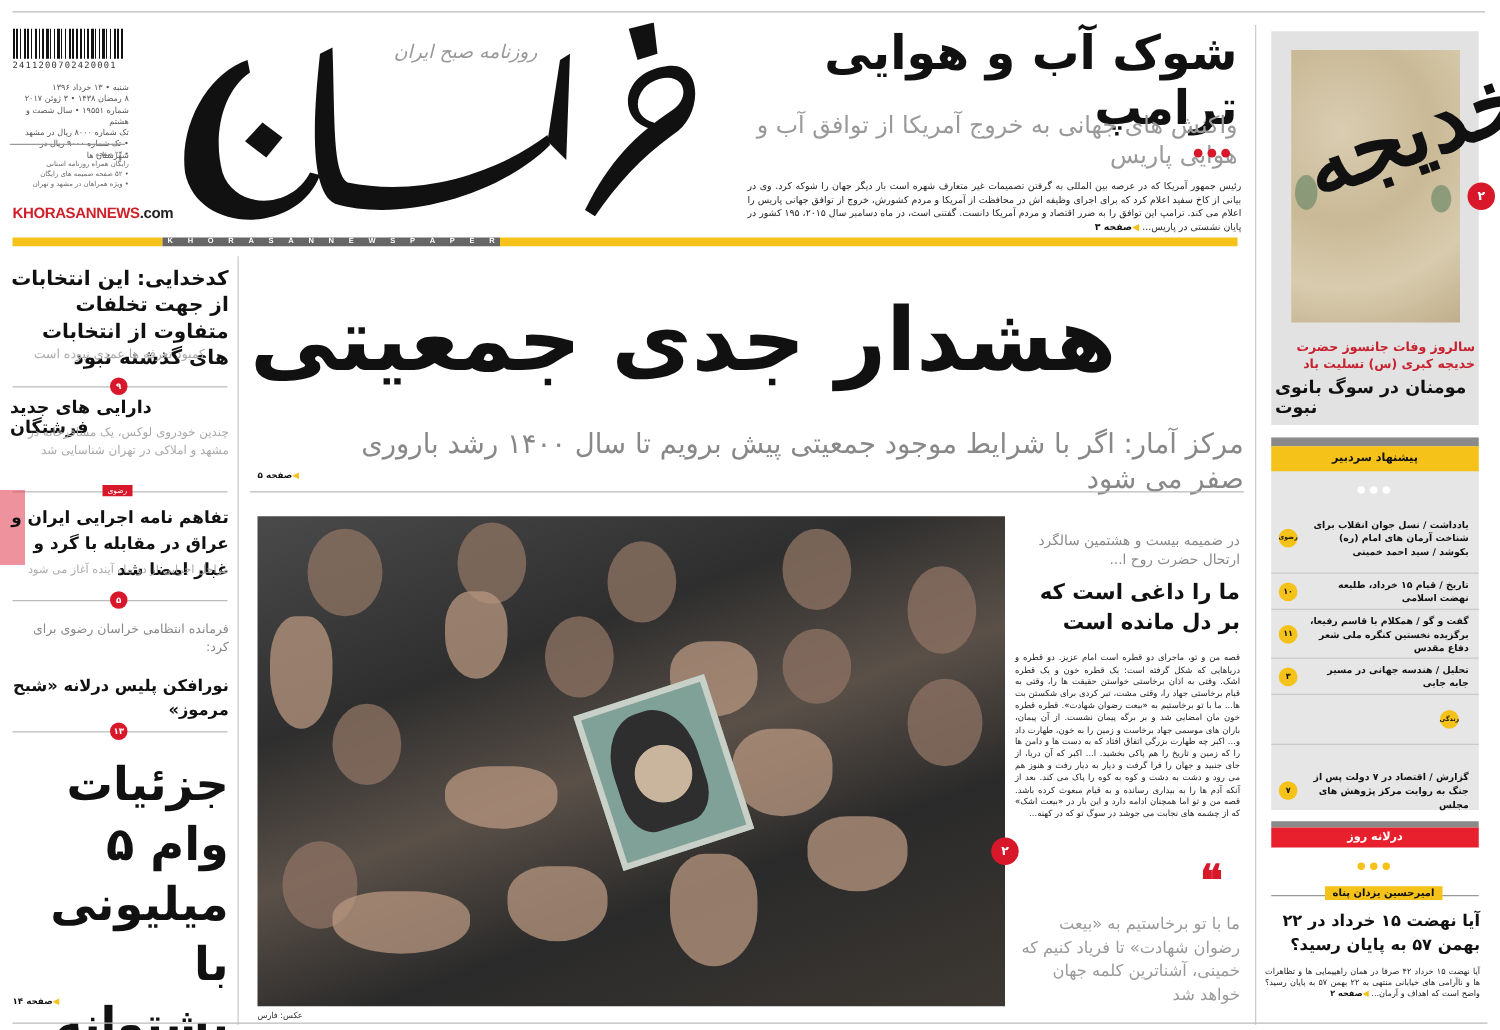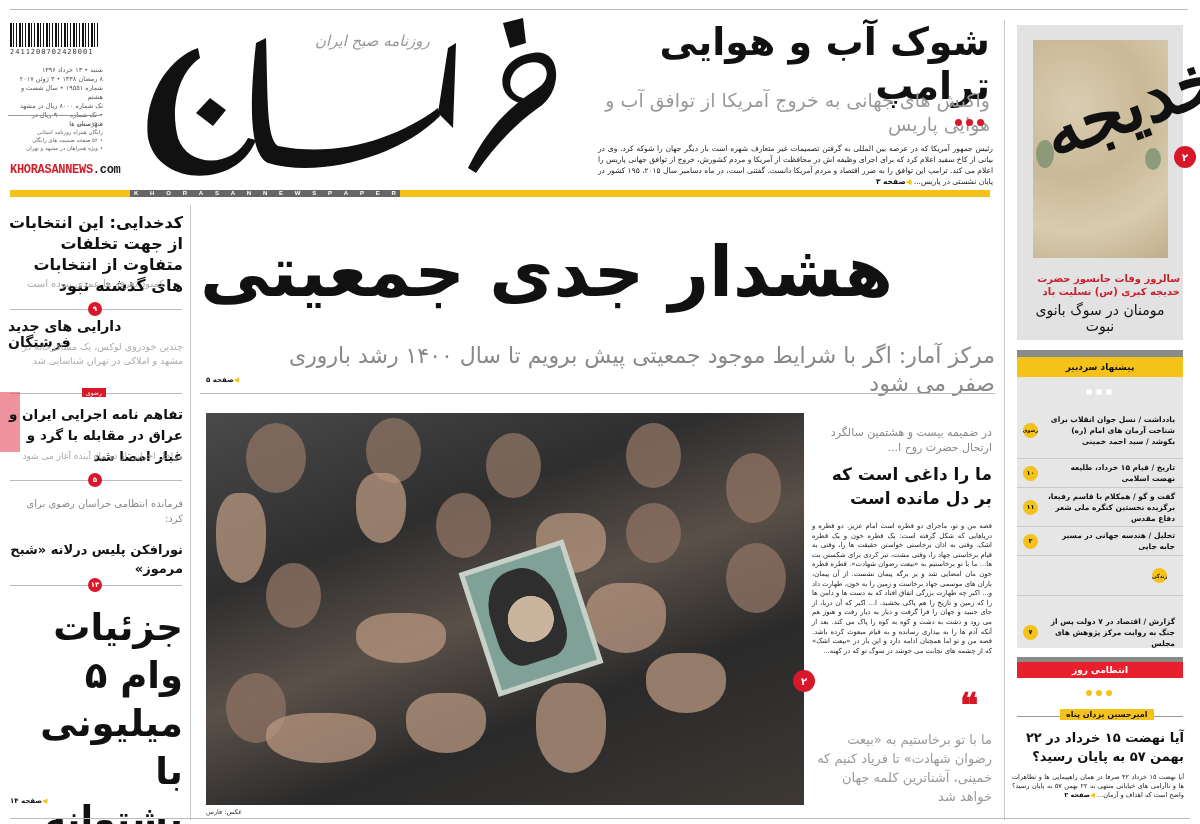--- a/index.html
+++ b/index.html
@@ -6,21 +6,21 @@
 html,body{width:1200px;height:824px;overflow:hidden;background:#fff}
 body{position:relative;font-family:"DejaVu Sans",sans-serif;color:#111;direction:rtl}
 .abs{position:absolute}
 .topline{left:10px;right:12px;top:9px;height:1px;background:#bbb}
 
 .barcode{left:10px;top:23px;width:90px;height:24px;background:repeating-linear-gradient(90deg,#111 0 2px,#fff 2px 3px,#111 3px 4px,#fff 4px 6px,#111 6px 7px,#fff 7px 9px)}
 .barcode-num{left:10px;top:48px;width:90px;font-size:7px;letter-spacing:1px;direction:ltr;text-align:left;color:#333;font-family:"DejaVu Sans Mono",monospace}
 .issue-info{left:8px;top:66px;width:95px;font-size:6.5px;line-height:9px;color:#555;text-align:right}
 .issue-sep{left:8px;top:115px;width:92px;height:1px;background:#999}
 .issue-info2{left:8px;top:120px;width:95px;font-size:5.5px;line-height:8px;color:#666;text-align:right}
-.site{left:10px;top:163px;font-family:Liberation Mono, monospace;font-weight:bold;font-size:12px;direction:ltr;color:#d0202a;letter-spacing:-.3px}
+.site{left:10px;top:163px;font-family:Liberation Sans, sans-serif;font-weight:bold;font-size:12px;direction:ltr;color:#d0202a;letter-spacing:-.3px}
 .site span{color:#222}
 .logo{left:138px;top:18px;width:420px;height:165px}
 .logo-sub{left:315px;top:32px;font-family:"DejaVu Serif",serif;font-style:italic;font-size:15px;color:#999}
 .k-bar{left:130px;top:190px;width:270px;height:7px;background:#666;display:flex;justify-content:space-between;padding:0 4px;color:#fff;font-size:6px;line-height:7px;font-weight:bold;direction:ltr;font-family:"Liberation Sans",sans-serif}
 .y-bar-left{left:10px;top:190px;width:120px;height:7px;background:#f5c21a}
 .y-bar-right{left:400px;top:190px;width:590px;height:7px;background:#f5c21a}
 
 .top-h1{left:590px;top:20px;width:400px;text-align:right;font-size:38px;font-weight:bold;letter-spacing:-1px;line-height:44px}
 .top-h2{left:590px;top:88px;width:400px;text-align:right;font-size:19px;color:#999;line-height:24px}
 .dots-red{left:955px;top:119px;display:flex;gap:4px}
@@ -30,21 +30,21 @@
 .pg-ref b{color:#f5c21a}
 
 .khadije{left:1017px;top:25px;width:166px;height:315px;background:#e2e2e2}
 .khadije-img{left:1033px;top:40px;width:135px;height:218px;background:radial-gradient(circle at 30% 30%,#d9cdb2 0,#c9b996 40%,#d8ccae 70%,#bfae8b 100%);overflow:hidden}
 .khadije-cal{left:1040px;top:65px;font-family:"DejaVu Serif",serif;font-size:70px;font-weight:bold;color:#111;transform:rotate(-20deg);line-height:80px}
 .khadije-orn1{left:1036px;top:140px;width:18px;height:28px;background:#6f8a6a;border-radius:50%;opacity:.7}
 .khadije-orn2{left:1145px;top:148px;width:16px;height:22px;background:#6f8a6a;border-radius:50%;opacity:.7}
 .badge{width:22px;height:22px;border-radius:50%;background:#d8182a;color:#fff;font-size:10px;font-weight:bold;display:flex;align-items:center;justify-content:center}
 .badge-k{left:1174px;top:146px}
 .khadije-red{left:1020px;top:272px;width:160px;text-align:right;font-size:10px;font-weight:bold;color:#c8202e;line-height:13px}
-.khadije-title{left:1020px;top:302px;width:160px;text-align:center;font-size:14px;color:#111;font-weight:normal}
+.khadije-title{left:1020px;top:302px;width:160px;text-align:left;font-size:14px;color:#111;font-weight:bold}
 .vline-r{left:1004px;top:20px;width:1px;height:800px;background:#ccc}
 
 .picks{left:1017px;top:350px;width:166px;height:298px;background:#e6e6e6}
 .picks-top{left:1017px;top:350px;width:166px;height:7px;background:#8a8a8a}
 .picks-head{left:1017px;top:357px;width:166px;height:20px;background:#f5c21a;text-align:center;font-size:9px;font-weight:bold;line-height:20px}
 .picks-dots{left:1086px;top:389px;display:flex;gap:4px}
 .picks-dots i{width:6px;height:6px;border-radius:50%;background:#fff;display:block}
 .pick{position:absolute;left:1017px;width:166px;display:flex;align-items:center;padding:0 8px 0 6px;border-bottom:1px solid #c9c9c9}
 .pick .txt{flex:1;font-size:7.5px;font-weight:bold;line-height:11px;text-align:right;color:#111}
 .pick .num{width:15px;height:15px;border-radius:50%;background:#f5c21a;font-size:6.5px;font-weight:bold;display:flex;align-items:center;justify-content:center;margin-right:8px;flex-shrink:0}
@@ -196,21 +196,21 @@
 </div>
 <div class="pick" style="top:556px;height:40px">
   <span class="num" style="font-size:5px">زندگی</span>
 </div>
 <div class="pick" style="top:612px;height:40px;border-bottom:none">
   <span class="txt">گزارش / اقتصاد در ۷ دولت پس از جنگ به روایت مرکز پژوهش های مجلس</span>
   <span class="num">۷</span>
 </div>
 
 <div class="abs ydr-top"></div>
-<div class="abs ydr-head">انتظامی روز</div>
+<div class="abs ydr-head">درلانه روز</div>
 <div class="abs ydr-dots">
     <i></i>
     <i></i>
     <i></i>
   </div>
 <div class="abs ydr-line"></div>
 <div class="abs ydr-author">امیرحسین یزدان پناه</div>
 <div class="abs ydr-title">آیا نهضت ۱۵ خرداد در ۲۲ بهمن ۵۷ به پایان رسید؟</div>
 <div class="abs ydr-body">
   <span>آیا نهضت ۱۵ خرداد ۴۲ صرفا در همان راهپیمایی ها و تظاهرات ها و ناآرامی های خیابانی منتهی به ۲۲ بهمن ۵۷ به پایان رسید؟ واضح است که اهداف و آرمان...</span>

